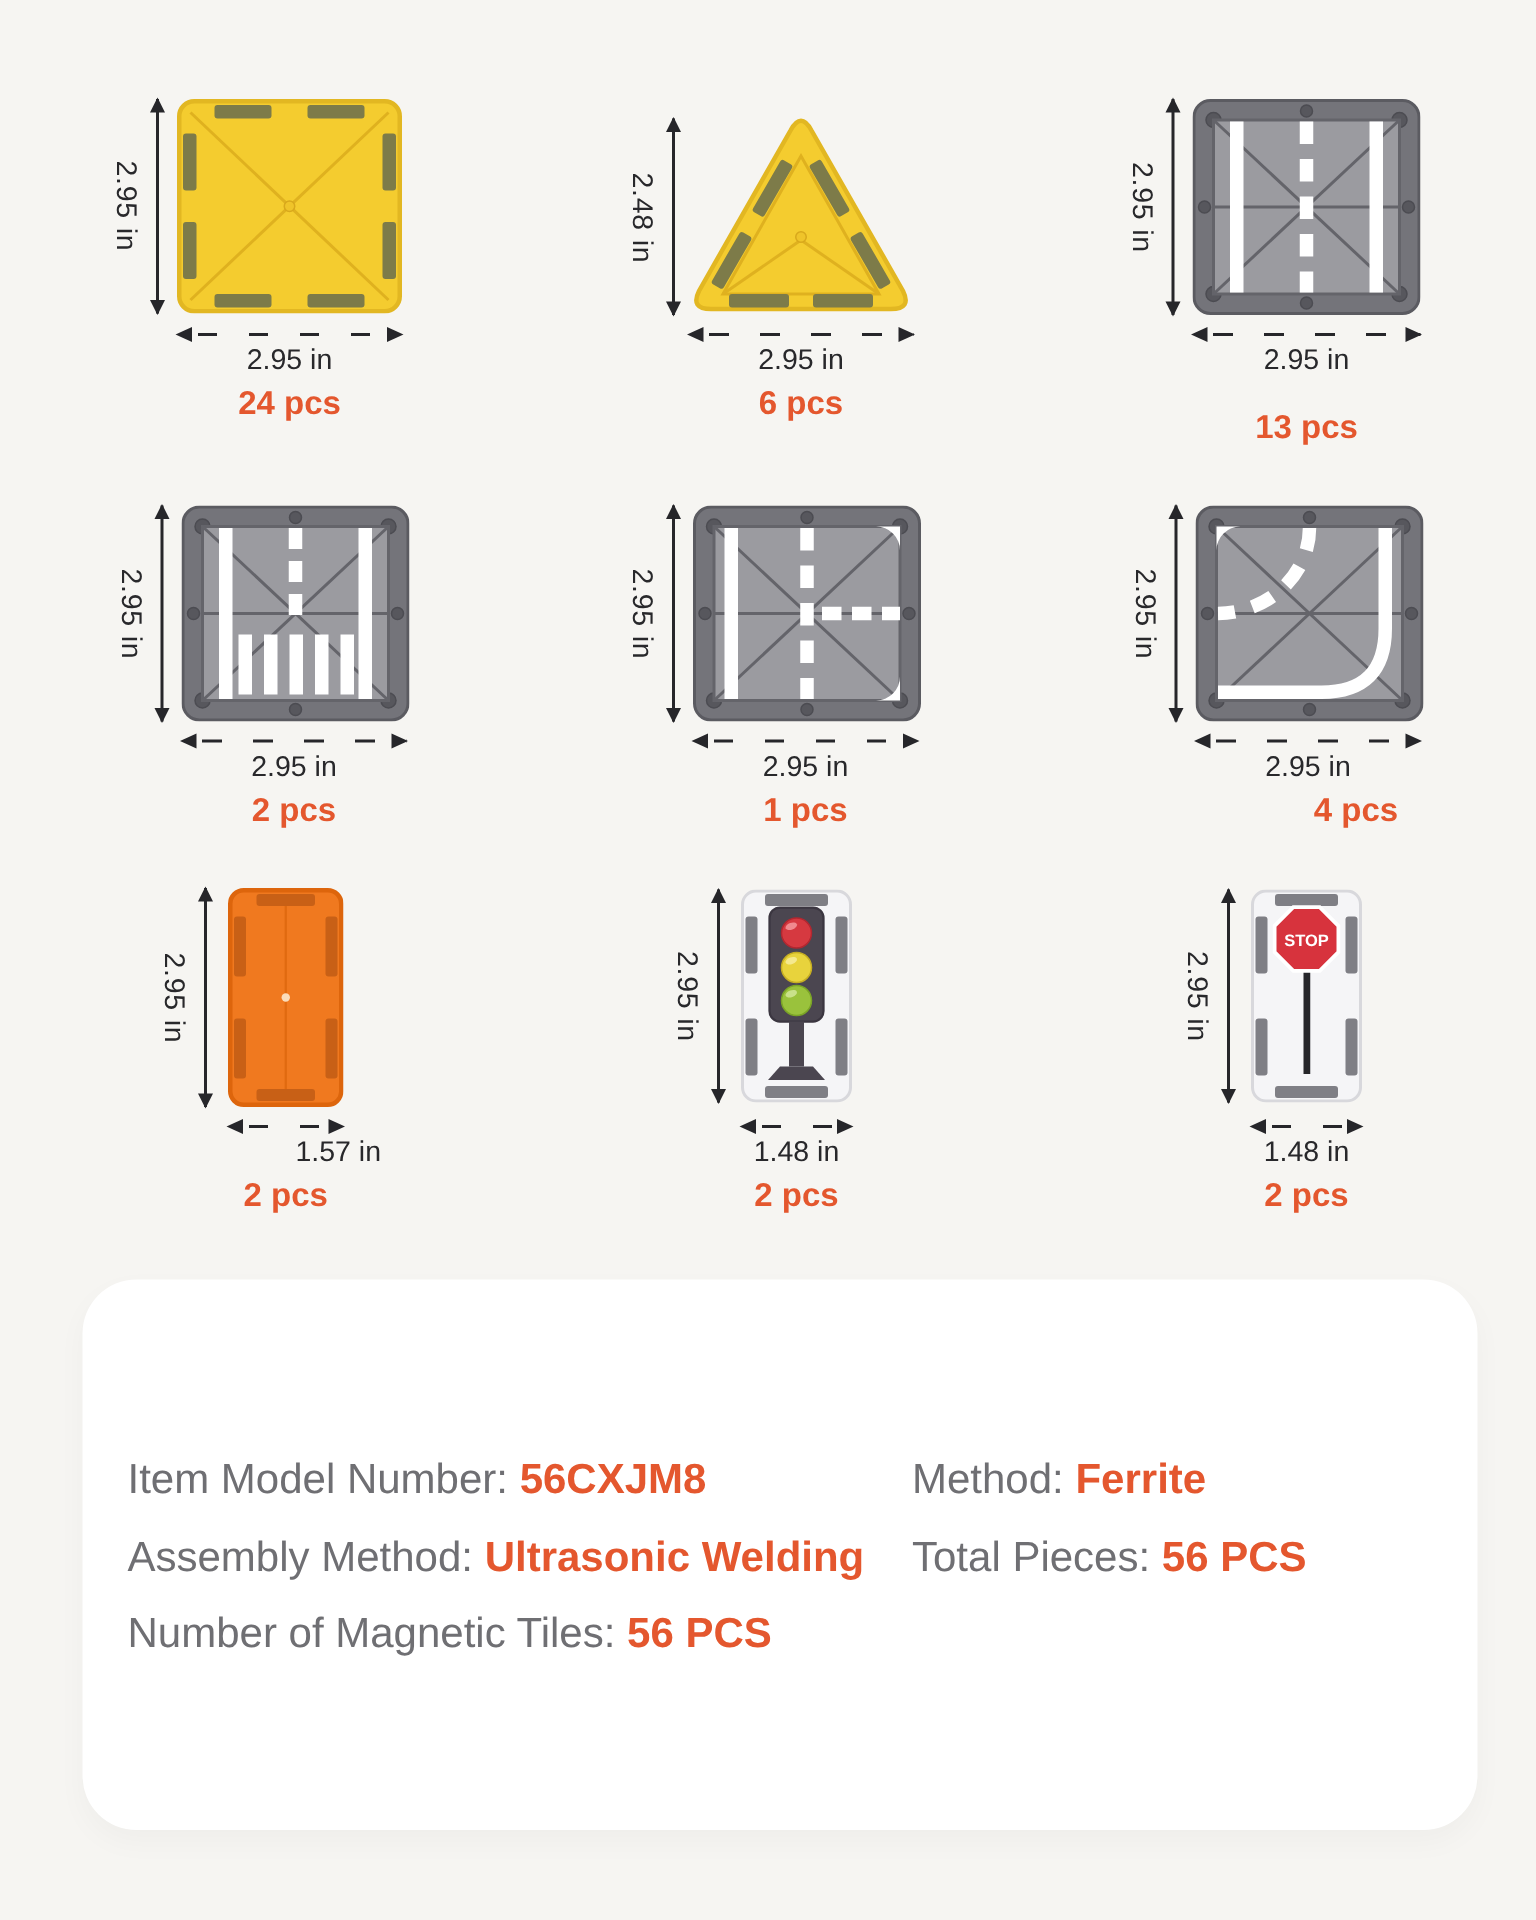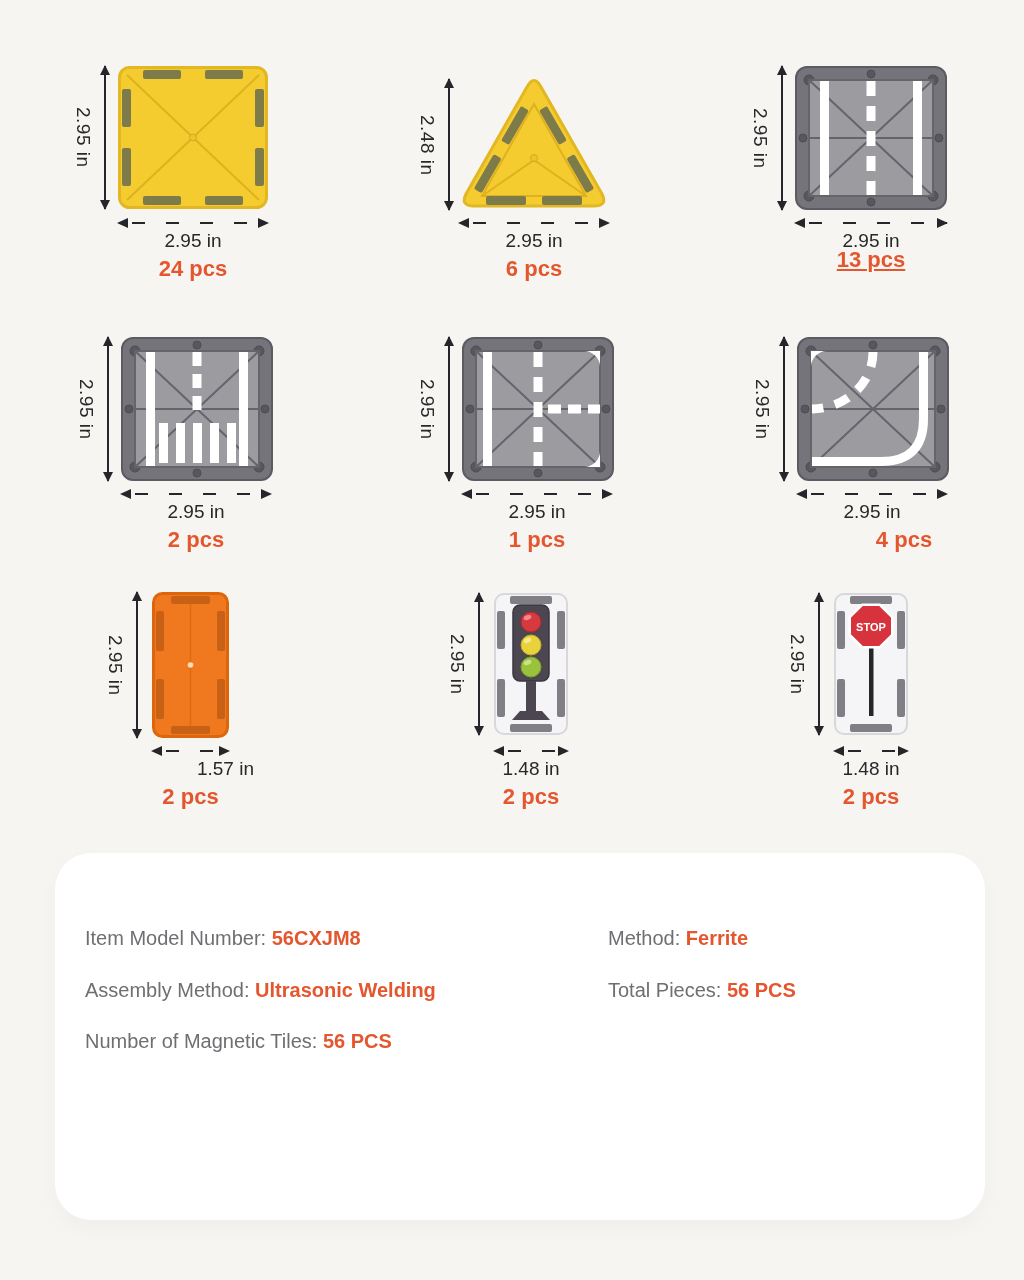--- a/index.html
+++ b/index.html
@@ -29,21 +29,21 @@
     background:repeating-linear-gradient(90deg,transparent 0 14px,#26262a 14px 27px,transparent 27px 34px);}
   .harrow::before,.harrow::after{content:"";position:absolute;top:-4px;width:0;height:0;
     border-top:5px solid transparent;border-bottom:5px solid transparent;}
   .harrow::before{left:-1px;border-right:11px solid #26262a;}
   .harrow::after{right:-1px;border-left:11px solid #26262a;}
   
   .panel{
     position:absolute;left:55px;top:853px;width:930px;height:367px;
     background:#ffffff;border-radius:36px;box-shadow:0 8px 20px rgba(0,0,0,0.03);
   }
-  .spec-row{position:absolute;font-size:20px;line-height:24px;color:#6f6f73;white-space:nowrap;}
+  .spec-row{position:absolute;font-size:28px;line-height:24px;color:#6f6f73;white-space:nowrap;margin-top:48px;}
   .spec-val{font-weight:bold;color:#e4572e;}
 </style>
 </head>
 <body>
 
 <div id="canvas">
 
   <div class="vlabel" style="left:70px;top:66px;height:143px;">2.95 in</div>
   <div class="varrow" style="left:104px;top:66px;height:143px;"></div>
   <svg class="abs" style="left:118px;top:66px;" width="150" height="143">
@@ -110,21 +110,21 @@
         <rect x="118" y="15" width="9" height="114"></rect>
       <rect x="71.5" y="15" width="9" height="15"></rect>
         <rect x="71.5" y="40" width="9" height="15"></rect>
       <rect x="71.5" y="65" width="9" height="15"></rect>
         <rect x="71.5" y="90" width="9" height="15"></rect>
       <rect x="71.5" y="115" width="9" height="14"></rect>
     </g>
   </svg>
   <div class="harrow" style="left:795px;top:222px;width:152px;"></div>
   <div class="wlabel" style="left:795px;top:230px;width:152px;">2.95 in</div>
-  <div class="count" style="left:795px;top:247px;width:152px;text-decoration:underline;">13 pcs</div>
+  <div class="count" style="left:795px;top:272px;width:152px;">13 pcs</div>
 
   <div class="vlabel" style="left:73px;top:337px;height:144px;">2.95 in</div>
   <div class="varrow" style="left:107px;top:337px;height:144px;"></div>
   <svg class="abs" style="left:121px;top:337px;" width="152" height="144">
     <rect x="1" y="1" width="150" height="142" rx="11" fill="#74747A" stroke="#5B5B61" stroke-width="2"></rect>
     <g fill="#57575D" stroke="#4C4C52">
       <circle cx="14" cy="14" r="5"></circle>
         <circle cx="138" cy="14" r="5"></circle>
       <circle cx="14" cy="130" r="5"></circle>
         <circle cx="138" cy="130" r="5"></circle>

